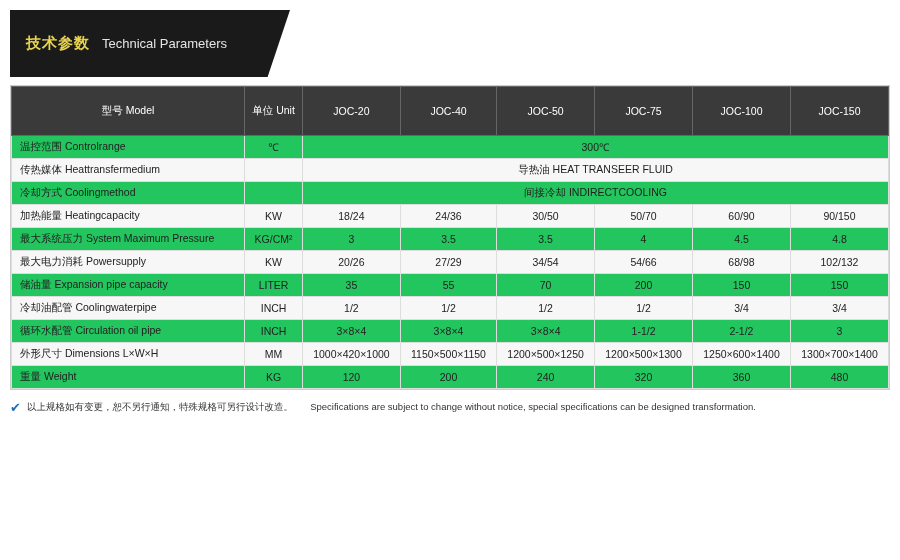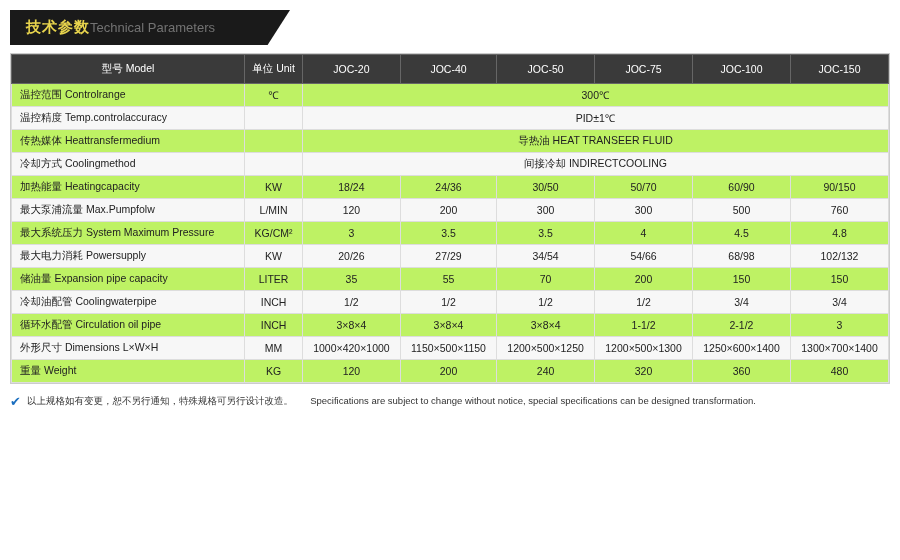--- a/index.html
+++ b/index.html
@@ -8,64 +8,65 @@
       background: #fff;
       width: 900px;
       height: 560px;
       overflow: hidden;
       font-size: 11px;
     }
 
     .header {
       background: #1a1a1a;
       color: #fff;
-      padding: 8px 16px;
+      padding: 24px 16px;
       display: flex;
       align-items: center;
+      gap: 12px;
       width: 280px;
       clip-path: polygon(0 0, 100% 0, 92% 100%, 0 100%);
       margin: 10px 0 4px 10px;
     }
     .header-zh {
       font-size: 15px;
       font-weight: bold;
       color: #e8d44d;
       letter-spacing: 1px;
     }
     .header-en {
       font-size: 13px;
-      color: #737373;
+      color: #e5e5e5;
     }
 
     .table-container {
       margin: 8px 10px 6px 10px;
       border: 1px solid #ccc;
     }
 
     table {
       width: 100%;
       border-collapse: collapse;
       font-size: 10.5px;
     }
 
     thead tr {
       background: #3a3a3a;
       color: #fff;
     }
 
     thead th {
-      padding: 7px 4px;
+      padding: 17px 4px;
       text-align: center;
       border: 1px solid #666;
       font-weight: normal;
       white-space: nowrap;
     }
 
     tbody tr {
-      background: #bef264;
+      background: #22c55e;
     }
 
     tbody tr:nth-child(even) {
       background: #f7f7f7;
     }
 
     tbody td {
       padding: 4px 5px;
       border: 1px solid #ddd;
       text-align: center;
@@ -121,55 +122,40 @@
           <th>JOC-150</th>
         </tr>
     </thead>
     <tbody id="table-body">
     <tr>
           <td>温控范围 Controlrange</td>
           <td>℃</td>
           <td colspan="6" class="merged-cell">300℃</td>
         </tr>
         <tr>
-          <td>温控精度 Temp.controlaccuracy</td>
-          <td></td>
-          <td colspan="6" class="merged-cell">PID±1℃</td>
-        </tr>
-        <tr>
           <td>传热媒体 Heattransfermedium</td>
           <td></td>
           <td colspan="6" class="merged-cell">导热油 HEAT TRANSEER FLUID</td>
         </tr>
         <tr>
           <td>冷却方式 Coolingmethod</td>
           <td></td>
           <td colspan="6" class="merged-cell">间接冷却 INDIRECTCOOLING</td>
         </tr>
         <tr>
           <td>加热能量 Heatingcapacity</td>
           <td>KW</td>
           <td>18/24</td>
           <td>24/36</td>
           <td>30/50</td>
           <td>50/70</td>
           <td>60/90</td>
           <td>90/150</td>
         </tr>
         <tr>
-          <td>最大泵浦流量 Max.Pumpfolw</td>
-          <td>L/MIN</td>
-          <td>120</td>
-          <td>200</td>
-          <td>300</td>
-          <td>300</td>
-          <td>500</td>
-          <td>760</td>
-        </tr>
-        <tr>
           <td>最大系统压力 System Maximum Pressure</td>
           <td>KG/CM²</td>
           <td>3</td>
           <td>3.5</td>
           <td>3.5</td>
           <td>4</td>
           <td>4.5</td>
           <td>4.8</td>
         </tr>
         <tr>

